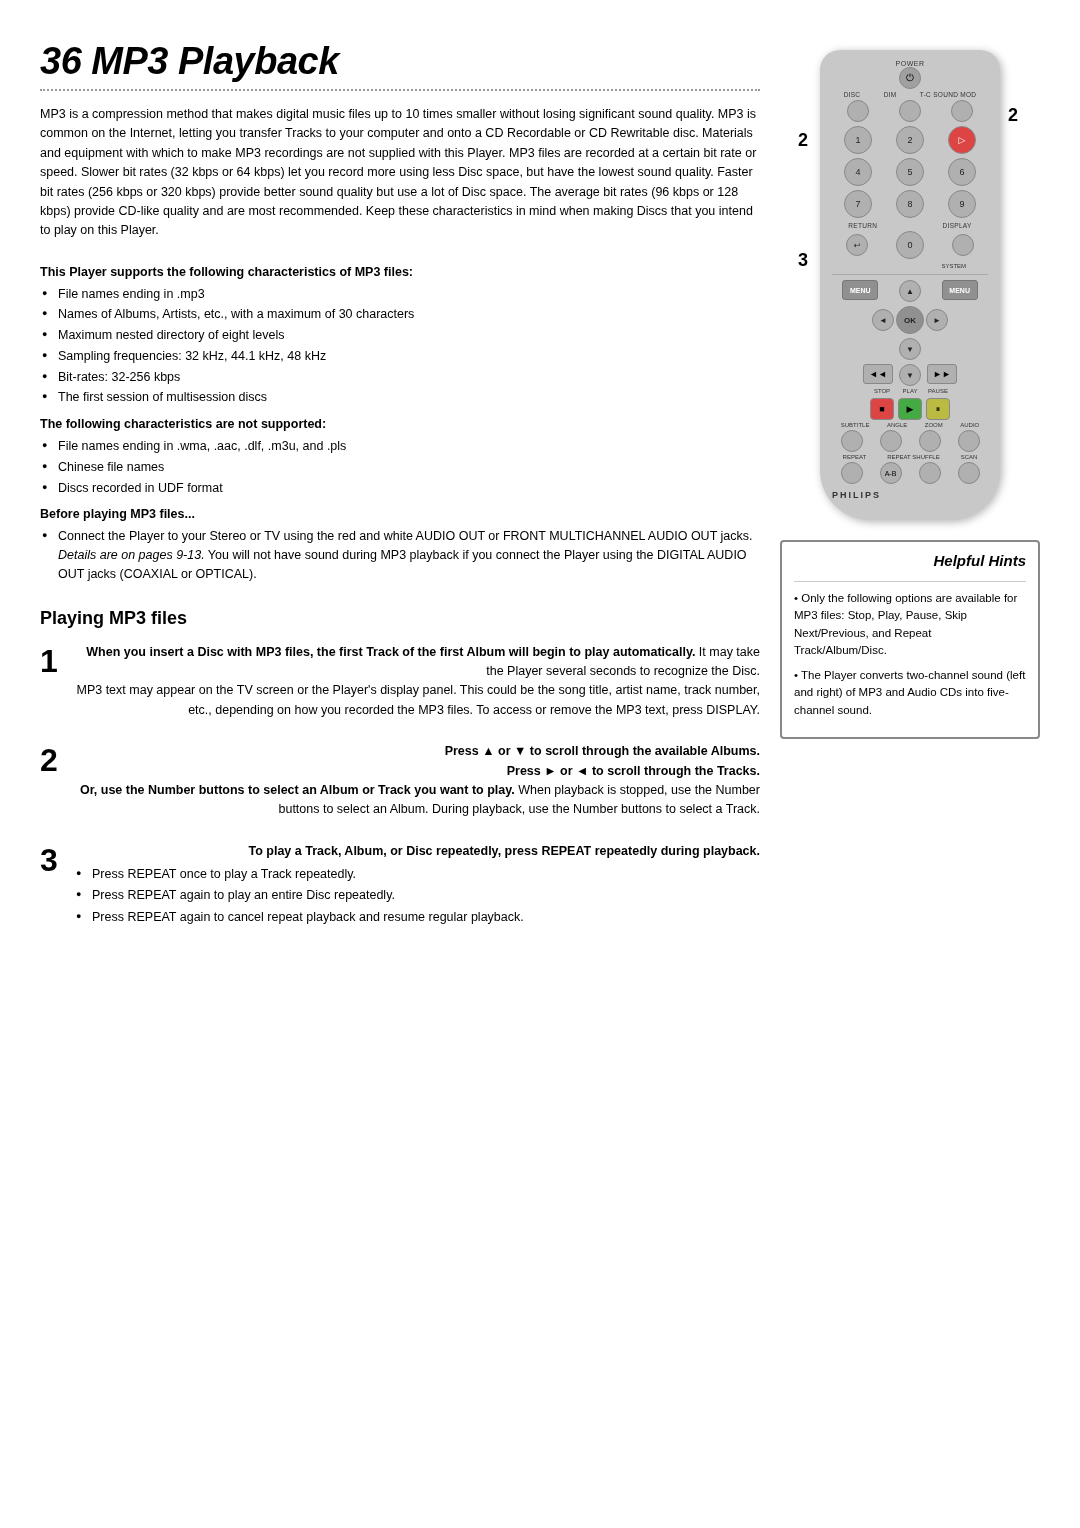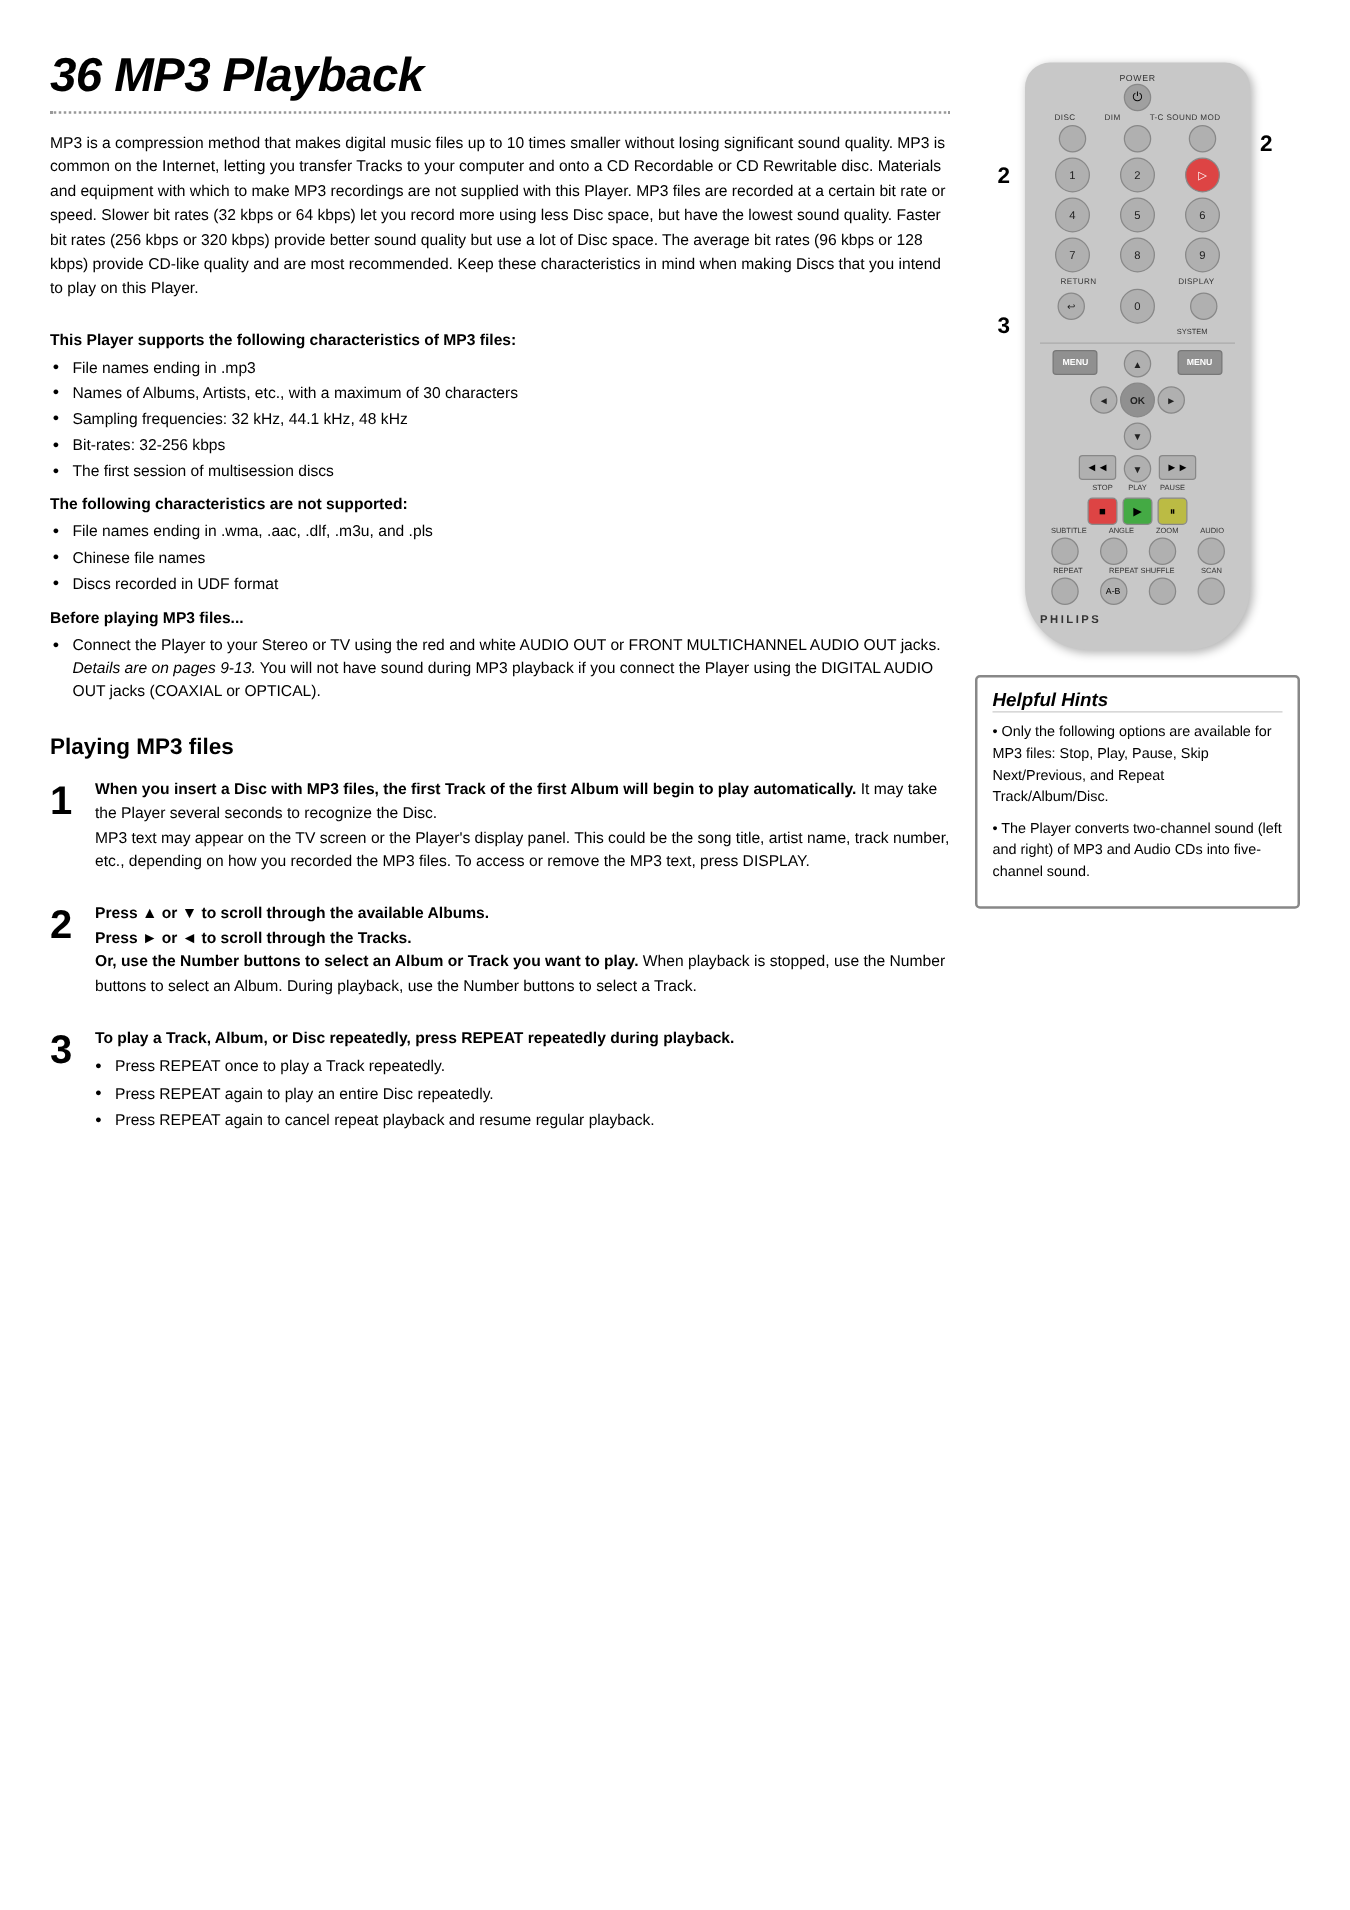--- a/index.html
+++ b/index.html
@@ -90,20 +90,21 @@
       min-width: 24px;
       margin-top: 2px;
     }
     .step-content {
       flex: 1;
       font-size: 12.5px;
       line-height: 1.55;
     }
     .step-content p {
       margin-bottom: 4px;
+      text-align: right;
     }
     .step-content .bold-line {
       font-weight: bold;
     }
     .step-content ul {
       list-style: none;
       margin-top: 4px;
     }
     .step-content ul li {
       padding-left: 16px;
@@ -297,24 +298,24 @@
       border-radius: 4px;
       padding: 10px 12px;
       margin-top: 20px;
       width: 100%;
       background: #fff;
     }
     .hints-title {
       font-size: 15px;
       font-style: italic;
       font-weight: bold;
-      text-align: left;
+      text-align: right;
       margin-bottom: 8px;
       border-bottom: 1px solid #ccc;
-      padding-bottom: 0;
+      padding-bottom: 12px;
     }
     .hints-text {
       font-size: 11.5px;
       line-height: 1.5;
     }
     .hints-text p {
       margin-bottom: 8px;
     }
     .hints-text p::before {
       content: '• ';
@@ -372,20 +373,21 @@
 
     <h1>36  MP3 Playback</h1>
     <hr class="dotted-line">
 
     <p class="intro-text">MP3 is a compression method that makes digital music files up to 10 times smaller without losing significant sound quality. MP3 is common on the Internet, letting you transfer Tracks to your computer and onto a CD Recordable or CD Rewritable disc. Materials and equipment with which to make MP3 recordings are not supplied with this Player. MP3 files are recorded at a certain bit rate or speed. Slower bit rates (32 kbps or 64 kbps) let you record more using less Disc space, but have the lowest sound quality. Faster bit rates (256 kbps or 320 kbps) provide better sound quality but use a lot of Disc space. The average bit rates (96 kbps or 128 kbps) provide CD-like quality and are most recommended. Keep these characteristics in mind when making Discs that you intend to play on this Player.</p>
 
     <p class="section-header">This Player supports the following characteristics of MP3 files:</p>
     <ul class="bullet-list">
       <li>File names ending in .mp3</li>
       <li>Names of Albums, Artists, etc., with a maximum of 30 characters</li>
+      <li>Maximum nested directory of eight levels</li>
       <li>Sampling frequencies: 32 kHz, 44.1 kHz, 48 kHz</li>
       <li>Bit-rates: 32-256 kbps</li>
       <li>The first session of multisession discs</li>
     </ul>
 
     <p class="section-header">The following characteristics are not supported:</p>
     <ul class="bullet-list">
       <li>File names ending in .wma, .aac, .dlf, .m3u, and .pls</li>
       <li>Chinese file names</li>
       <li>Discs recorded in UDF format</li>

